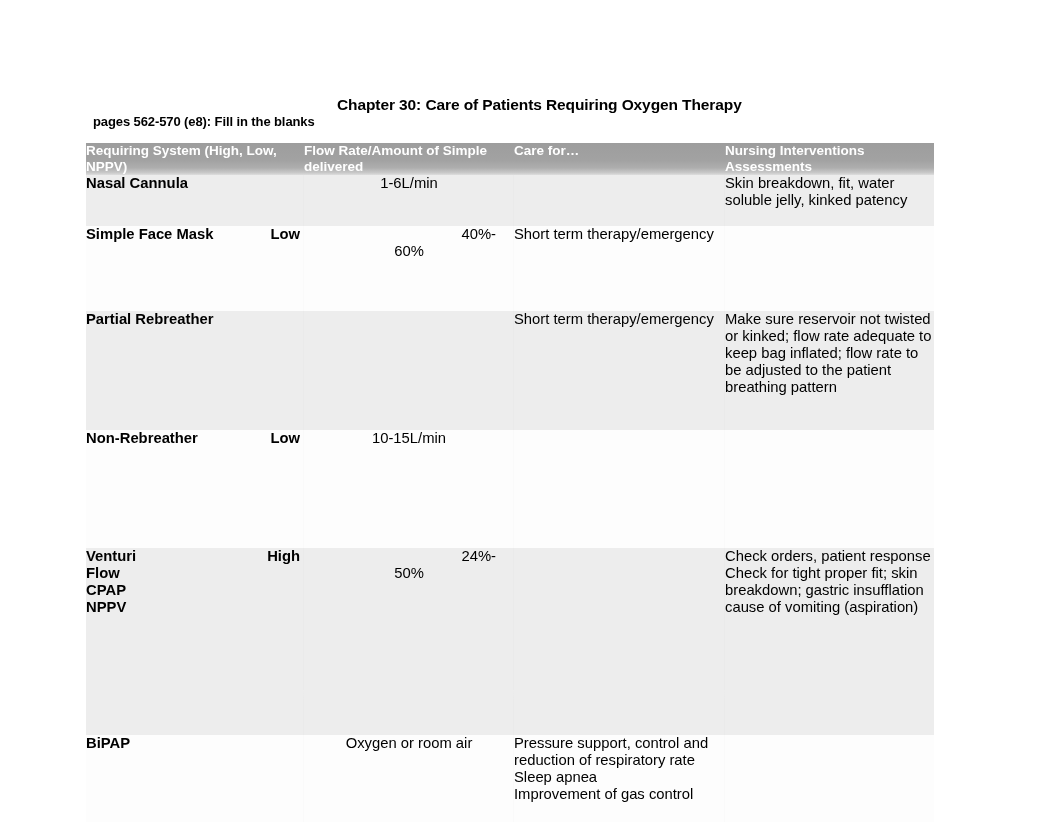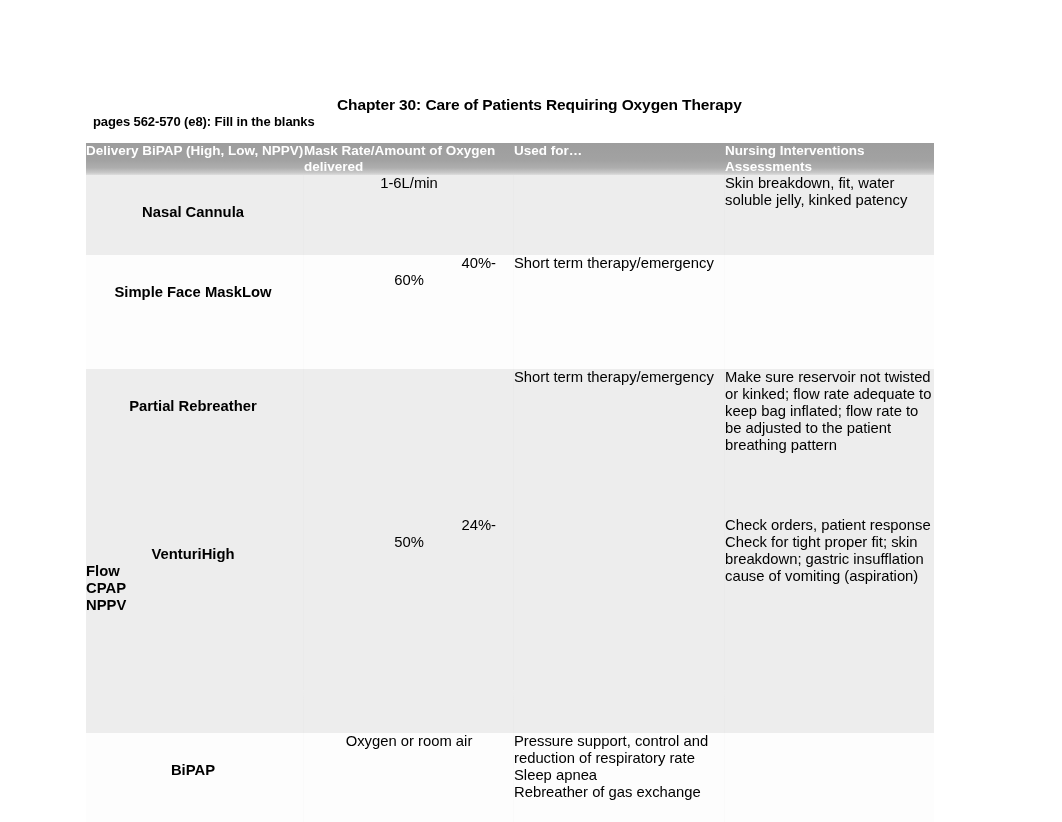--- a/index.html
+++ b/index.html
@@ -94,23 +94,22 @@
   tbody tr.plain td { background: #fdfdfd; }
 
   
   tbody td.sep { box-shadow: inset -1px 0 0 rgba(0,0,0,0.012); }
 
   .b { font-weight: bold; }
 
   
   .ds-line {
     display: flex;
-    justify-content: center;
-    font-weight: bold;
-    margin-top: 29px;
+    justify-content: space-between;
+    font-weight: bold;
   }
   .ds-line .ds-name { white-space: nowrap; }
   .ds-line .ds-cat  { white-space: nowrap; padding-right: 4px; }
 
   .rate-line1 {
     display: flex;
     justify-content: flex-end;
     padding-right: 18px;
   }
   .rate-line2 { text-align: center; }
@@ -147,23 +146,23 @@
     <table class="grid">
       <colgroup>
         <col class="c1">
           <col class="c2">
           <col class="c3">
           <col class="c4">
       </colgroup>
 
       <thead>
         <tr>
-          <th>Delivery BiPAP (High, Low, NPPV)</th>
-          <th>Mask Rate/Amount of Oxygen delivered</th>
-          <th>Used for…</th>
+          <th>Requiring System (High, Low, NPPV)</th>
+          <th>Flow Rate/Amount of Simple delivered</th>
+          <th>Care for…</th>
           <th>Nursing Interventions Assessments</th>
         </tr>
       </thead>
 
       <tbody>
 
         <tr class="shade">
           <td class="sep">
             <div class="ds-line">
               <span class="ds-name">Nasal Cannula</span>
@@ -215,20 +214,38 @@
             <div class="rate-line2"></div>
           </td>
           <td class="sep">
             <div>Short term therapy/emergency</div>
           </td>
           <td>
             <div>Make sure reservoir not twisted or kinked; flow rate adequate to keep bag inflated; flow rate to be adjusted to the patient breathing pattern</div>
           </td>
         </tr>
 
+        <tr class="plain">
+          <td class="sep">
+            <div class="ds-line">
+              <span class="ds-name">Non-Rebreather</span>
+              <span class="ds-cat">Low</span>
+            </div>
+            <div class="h-r4"></div>
+          </td>
+          <td class="sep">
+            <div class="rate-line2">10-15L/min</div>
+          </td>
+          <td class="sep">
+            <div></div>
+          </td>
+          <td>
+            <div></div>
+          </td>
+        </tr>
 
         <tr class="shade">
           <td class="sep">
             <div class="ds-line">
               <span class="ds-name">Venturi</span>
               <span class="ds-cat">High</span>
             </div>
             <div class="b">Flow</div>
             <div class="b">CPAP</div>
             <div class="b">NPPV</div>
@@ -254,21 +271,21 @@
               <span class="ds-cat"></span>
             </div>
             <div class="h-r6"></div>
           </td>
           <td class="sep">
             <div class="rate-line2">Oxygen or room air</div>
           </td>
           <td class="sep">
             <div>Pressure support, control and reduction of respiratory rate</div>
             <div>Sleep apnea</div>
-            <div>Rebreather of gas exchange</div>
+            <div>Improvement of gas control</div>
           </td>
           <td>
             <div></div>
           </td>
         </tr>
 
       </tbody>
     </table>
   </div>
 

